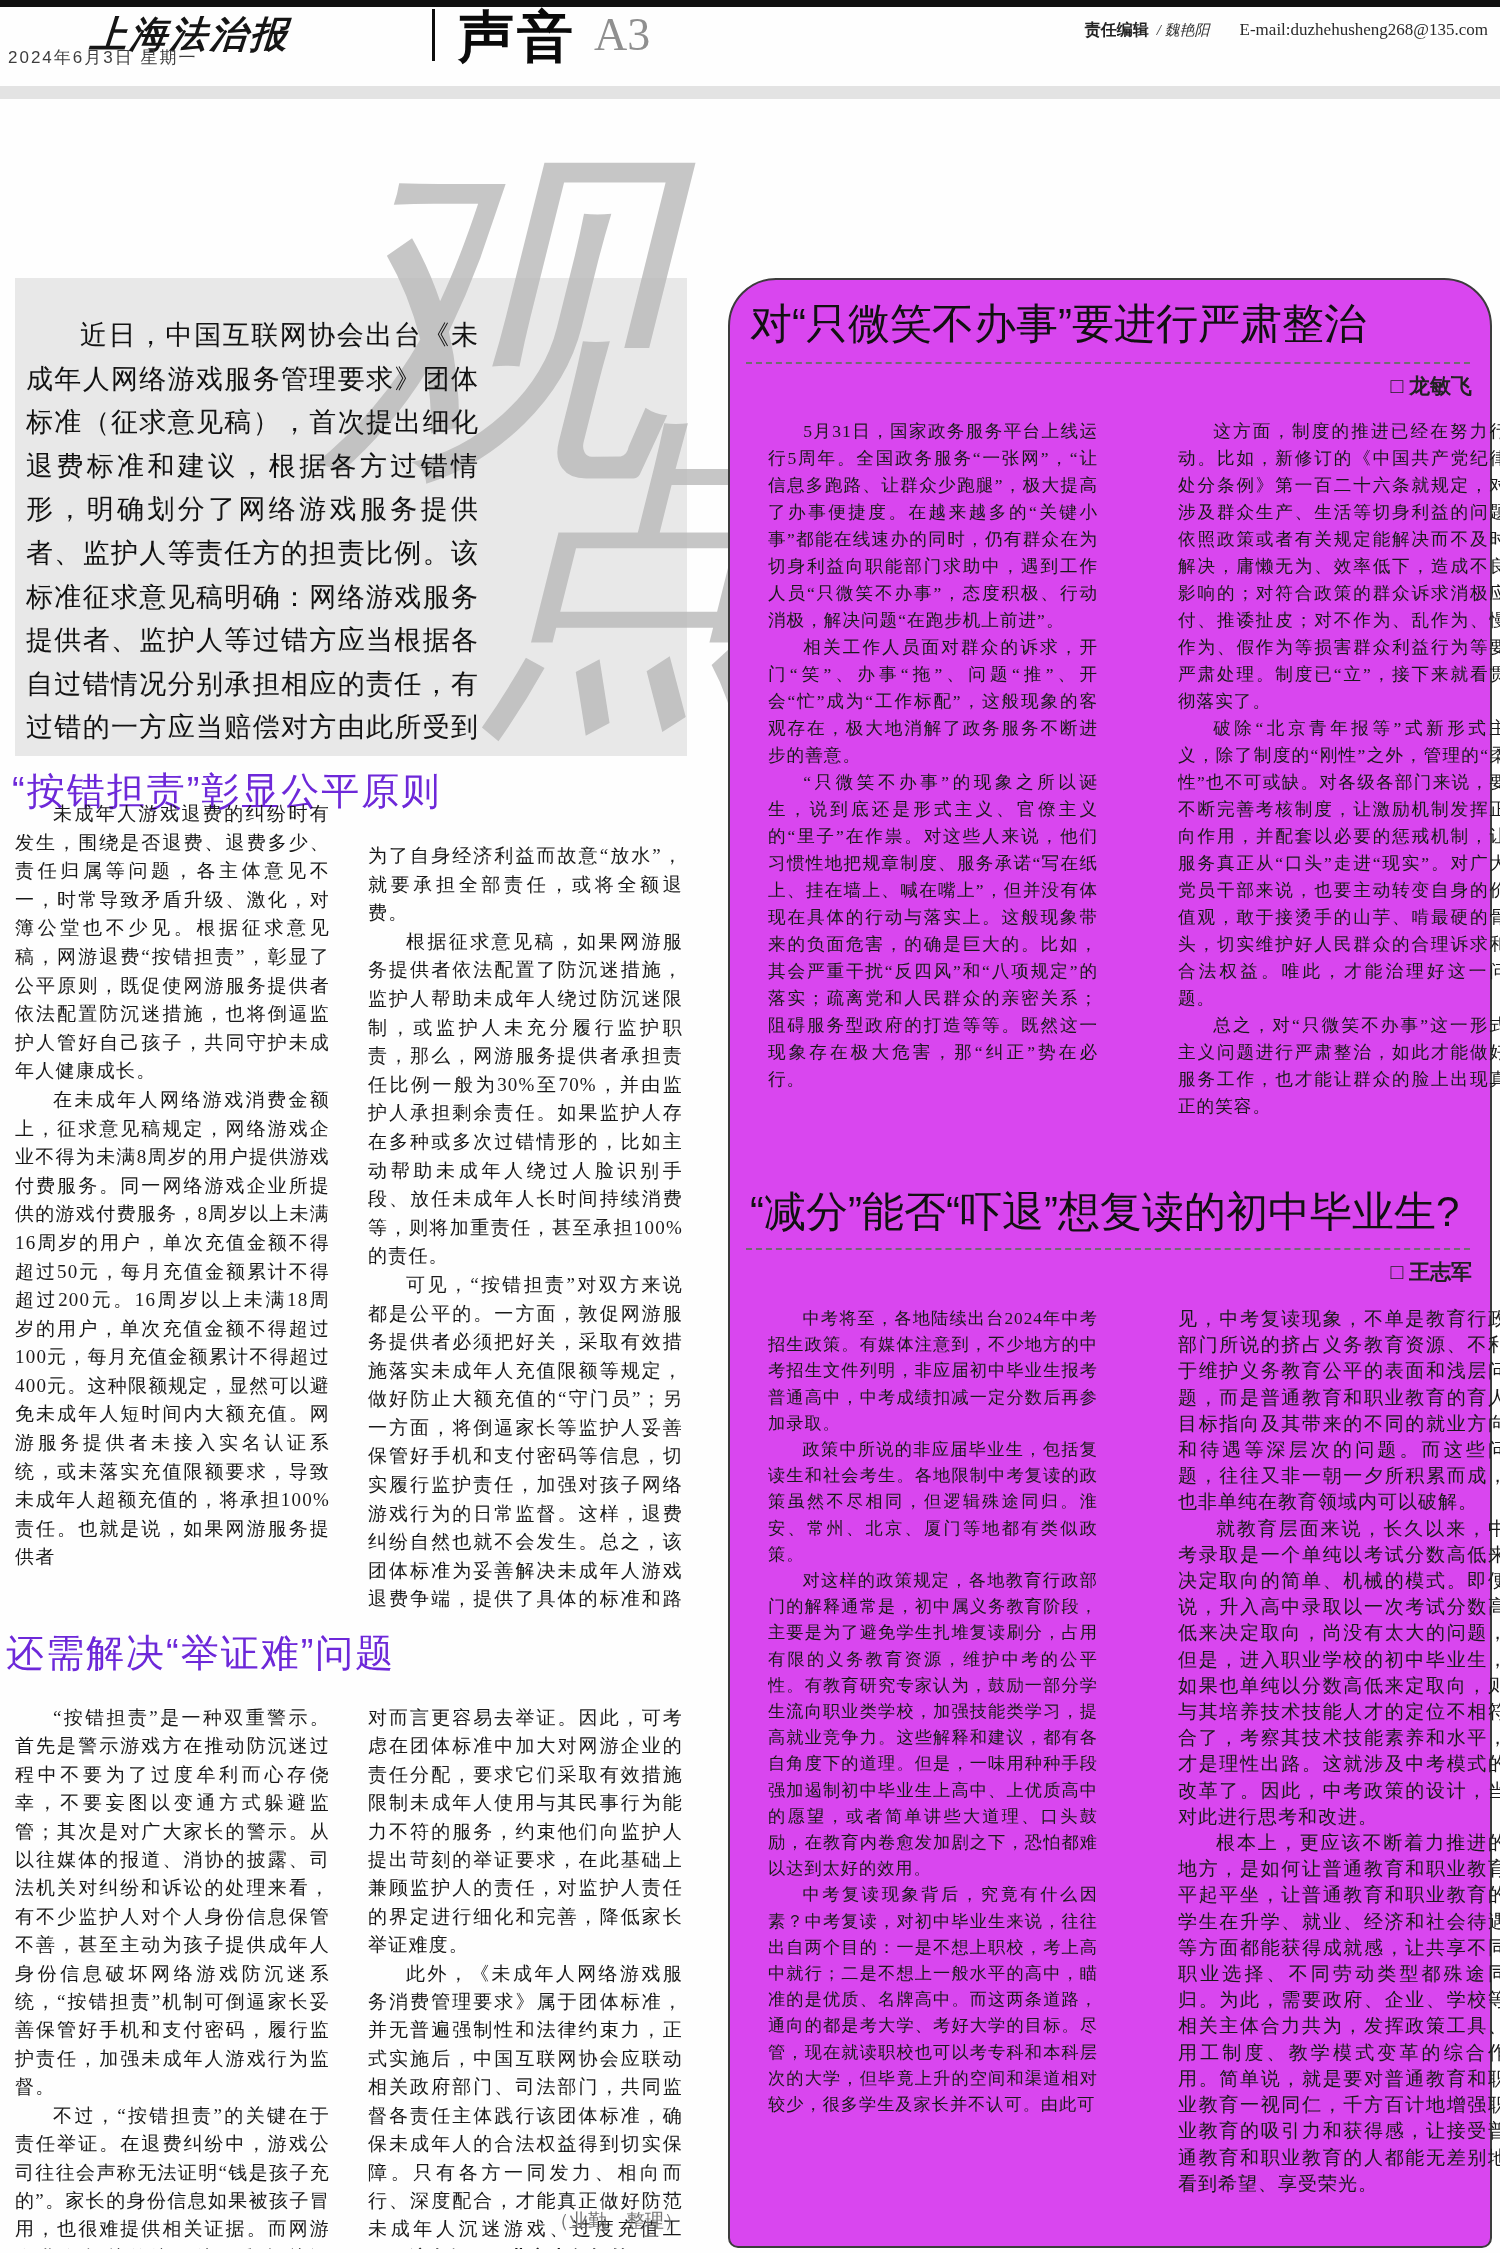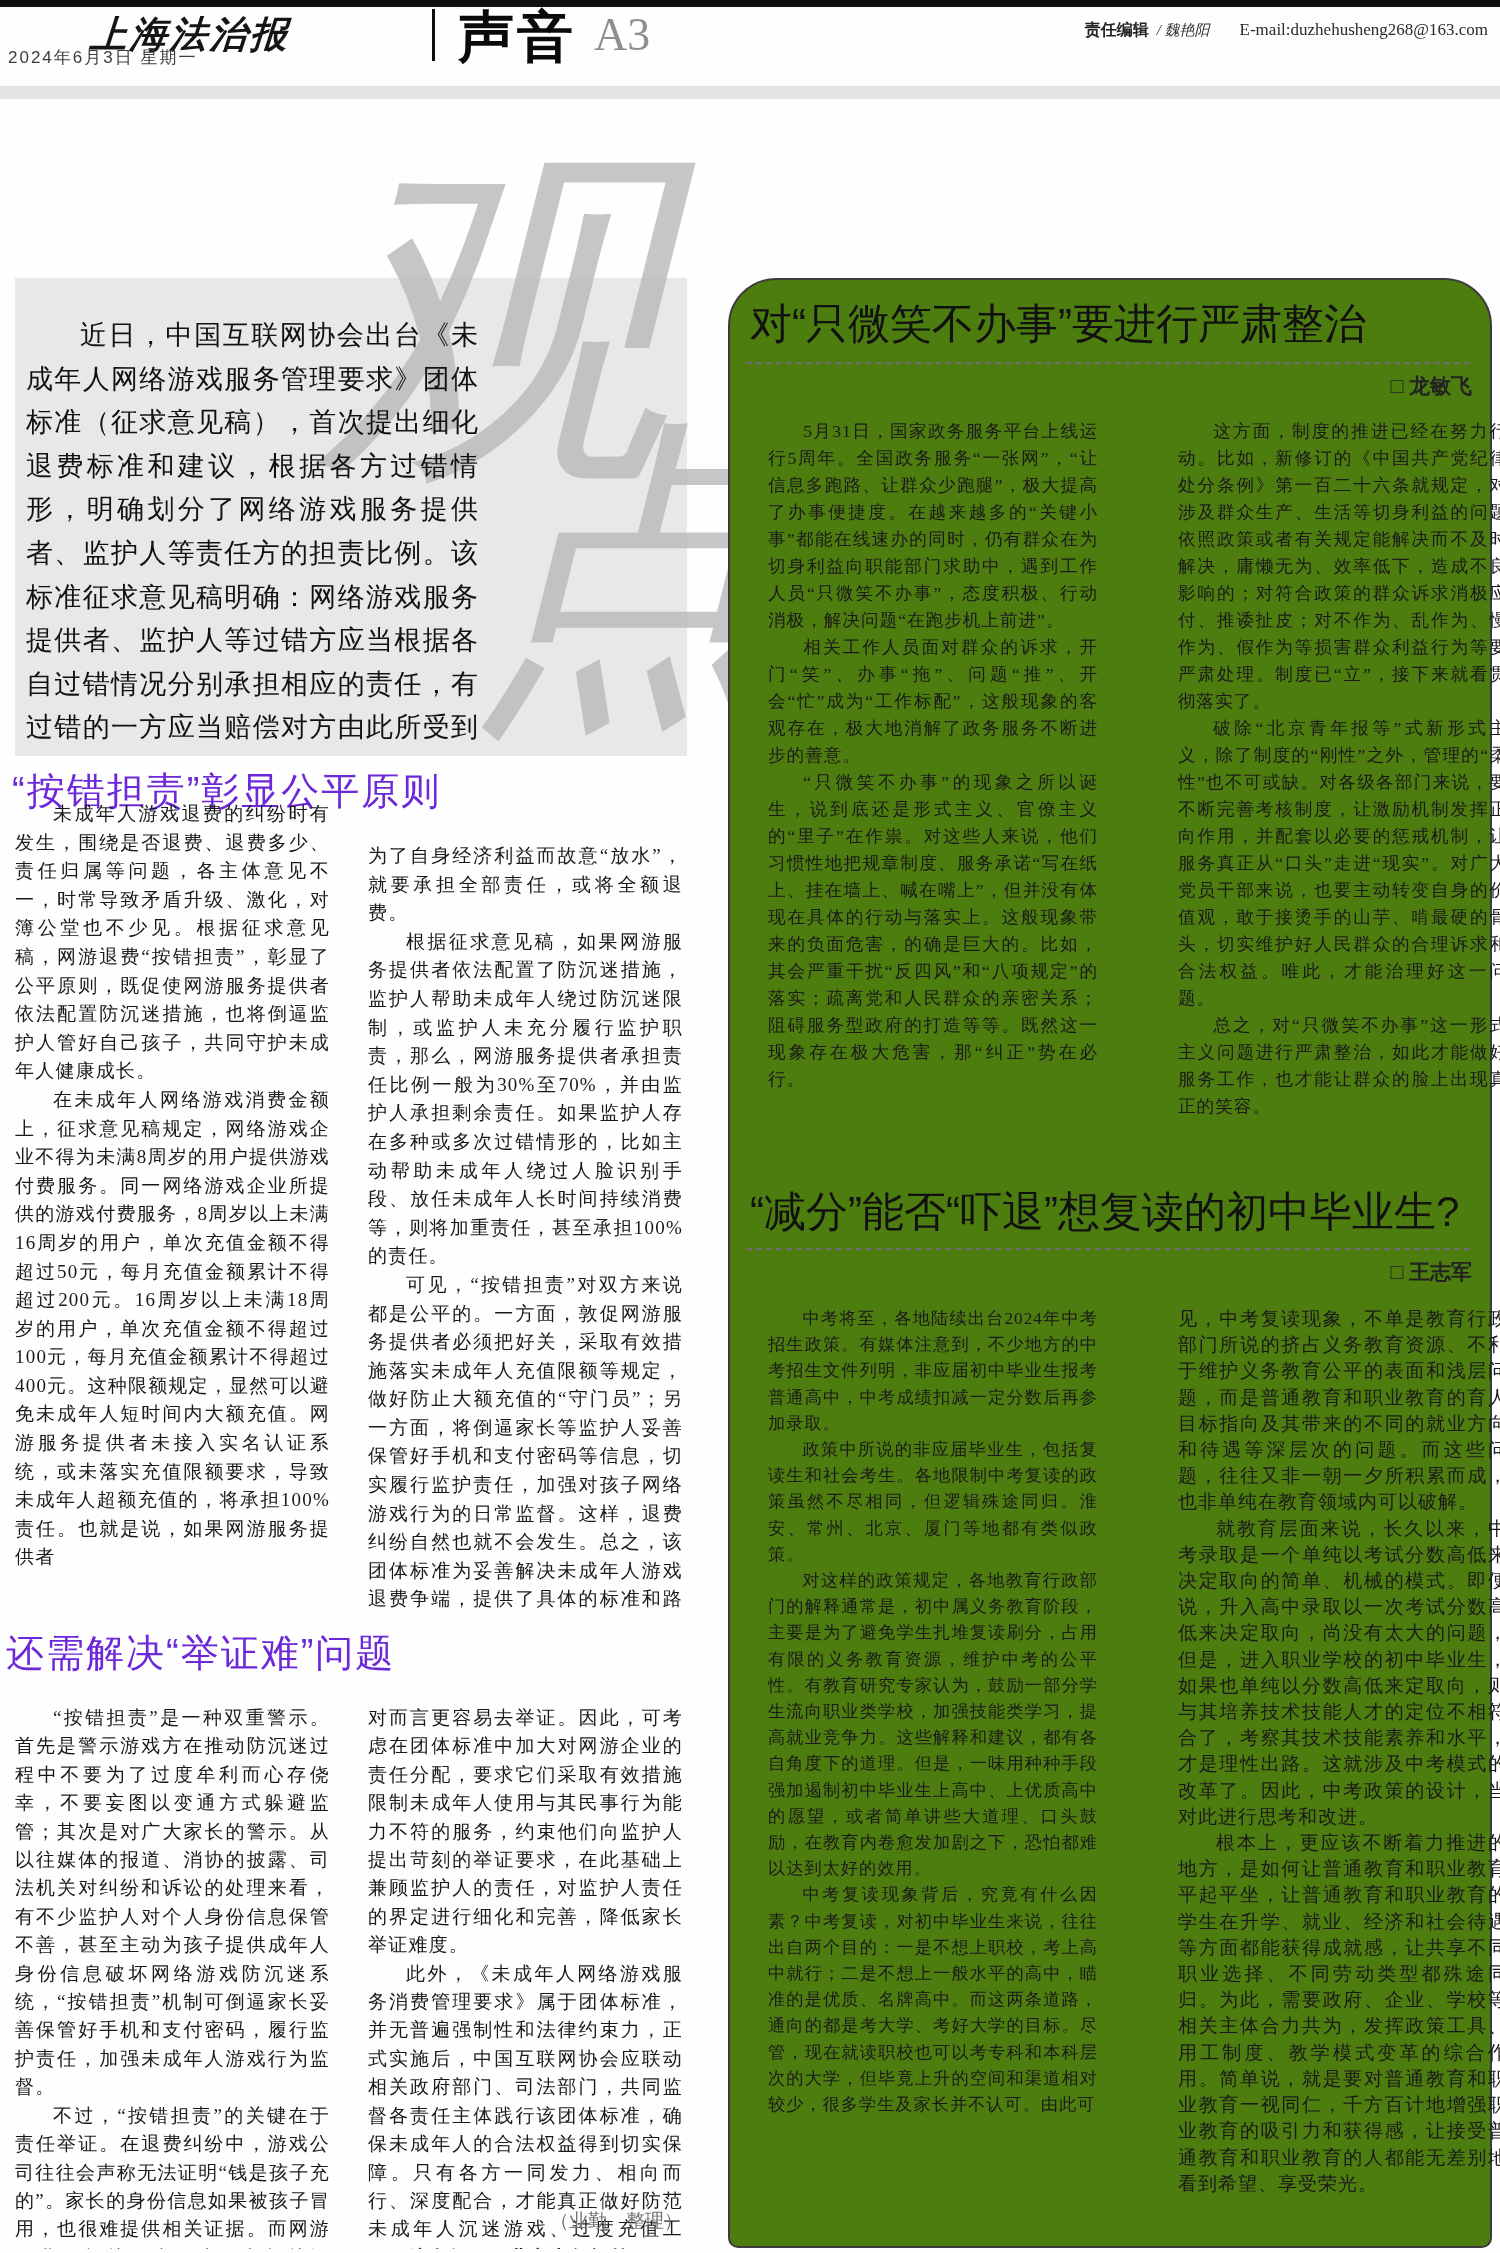--- a/index.html
+++ b/index.html
@@ -39,21 +39,21 @@
           text-align:justify;color:#191919;}
   .colbox p{margin:0;text-indent:2em;}
   .colbox p.cont{text-indent:0;}
   #a1c1{left:15px;top:800px;width:315px;height:775px;}
   #a1c2{left:368px;top:842px;width:315px;height:775px;}
   #a2c1{left:15px;top:1704px;width:315px;height:545px;line-height:28.4px;}
   #a2c2{left:368px;top:1704px;width:315px;height:545px;line-height:28.4px;}
   .src-bold{font-weight:bold;font-family:"Liberation Sans",sans-serif;}
   #credit{left:368px;top:2208px;width:315px;text-align:right;font-size:19px;color:#737373;z-index:3;}
   
-  #rbox{left:728px;top:278px;width:760px;height:1966px;background:#4d7c0f;
+  #rbox{left:728px;top:278px;width:760px;height:1966px;background:#d946ef;
         border:2px solid #3c3c3c;border-radius:48px 48px 10px 10px;z-index:3;}
   .rb{position:absolute;}
   .rtitle{font-family:"Liberation Sans",sans-serif;font-weight:400;font-size:42px;
           letter-spacing:0px;color:#111;white-space:nowrap;}
   #a3title{left:20px;top:16px;}
   #a4title{left:20px;top:904px;}
   .dash{border-top:2px dashed #6e6e6e;height:0;}
   #a3dash{left:16px;top:82px;width:724px;}
   #a4dash{left:16px;top:968px;width:724px;}
   .byline{font-size:21px;font-weight:bold;font-family:"Liberation Sans",sans-serif;color:#222;}
@@ -75,21 +75,21 @@
 
   <div class="abs" id="topbar"></div>
   <div class="abs" id="logo">上海法治报</div>
   <div class="abs" id="date">2024年6月3日 星期一</div>
   <div class="abs" id="mast-divider"></div>
   <div class="abs" id="section">声音</div>
   <div class="abs" id="pageno">A3</div>
   <div class="abs" id="editorline">
     <span class="ed-prefix">责任编辑</span>
     <span class="ed-name">/ 魏艳阳</span>
-    <span class="ed-mail">E-mail:duzhehusheng268@163.com</span>
+    <span class="ed-mail">E-mail:duzhehusheng268@135.com</span>
   </div>
 
   <div class="abs" id="grayband"></div>
 
   <div class="abs wm" id="wm1">观</div>
   <div class="abs wm" id="wm2">点</div>
 
   <div class="abs" id="introbox"></div>
   <div class="abs" id="introtext">近日，中国互联网协会出台《未成年人网络游戏服务管理要求》团体标准（征求意见稿），首次提出细化退费标准和建议，根据各方过错情形，明确划分了网络游戏服务提供者、监护人等责任方的担责比例。该标准征求意见稿明确：网络游戏服务提供者、监护人等过错方应当根据各自过错情况分别承担相应的责任，有过错的一方应当赔偿对方由此所受到的经济损失，各方都有过错的，监护人、网络游戏服务提供者应承担各自责任。</div>
 

